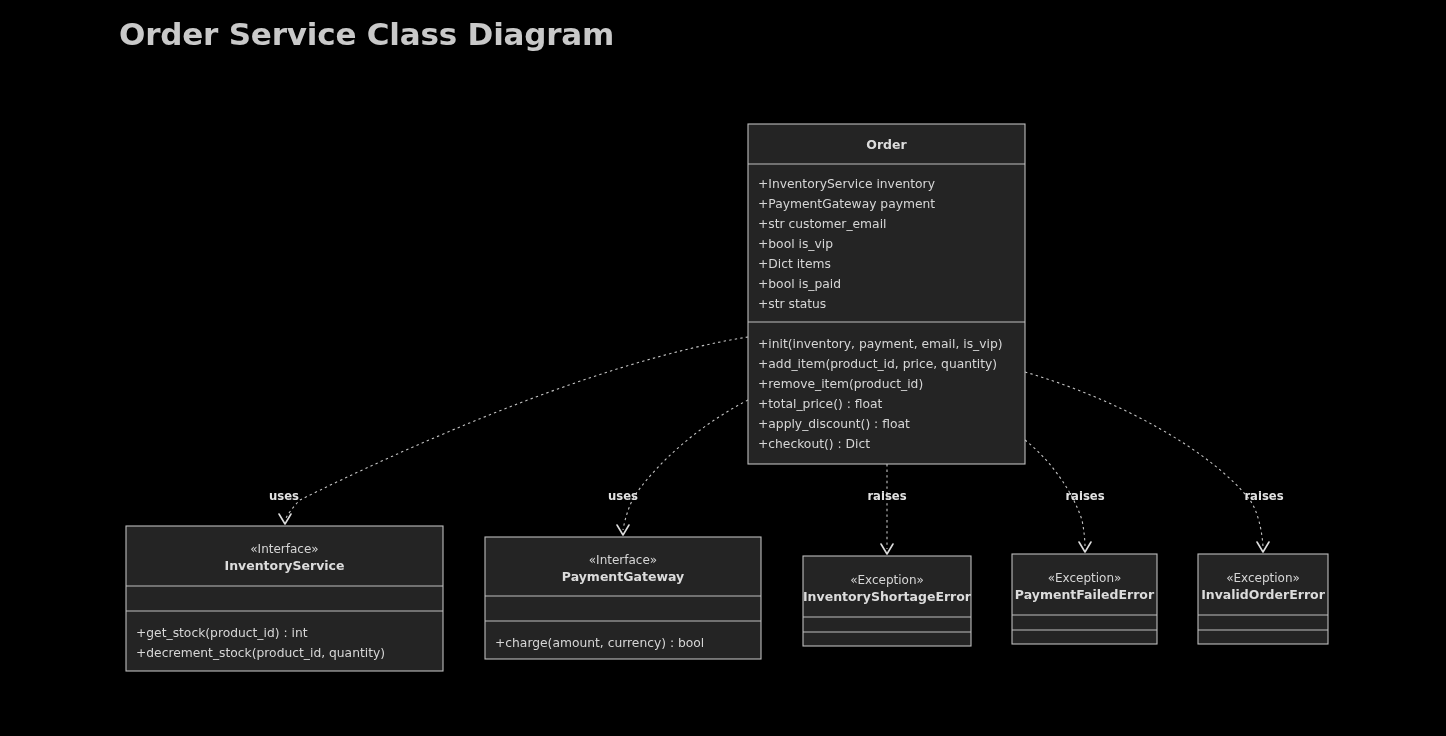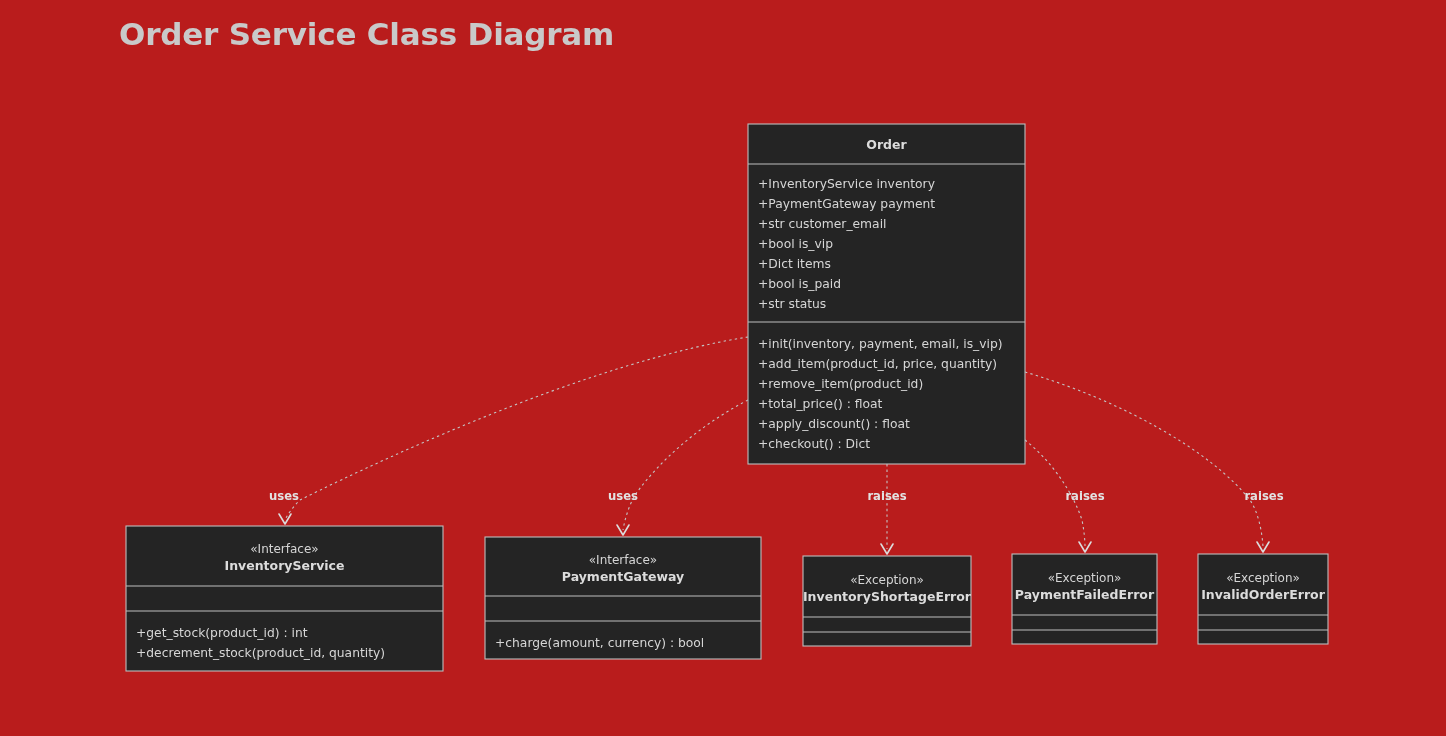--- a/index.html
+++ b/index.html
@@ -12,21 +12,21 @@
     width: 1446px;
     height: 736px;
     overflow: hidden;
     font-family: "DejaVu Sans", "Liberation Sans", sans-serif;
     color: #d4d4d4;
   }
   #diagram-root {
     position: relative;
     width: 1446px;
     height: 736px;
-    background: #b91c1c;
+    background: #000000;
   }
   #page-title {
     position: absolute;
     left: 119px;
     top: 16px;
     font-size: 31px;
     font-weight: bold;
     letter-spacing: -0.2px;
     color: #c9c9c9;
     font-family: "DejaVu Sans", "Liberation Sans", sans-serif;

